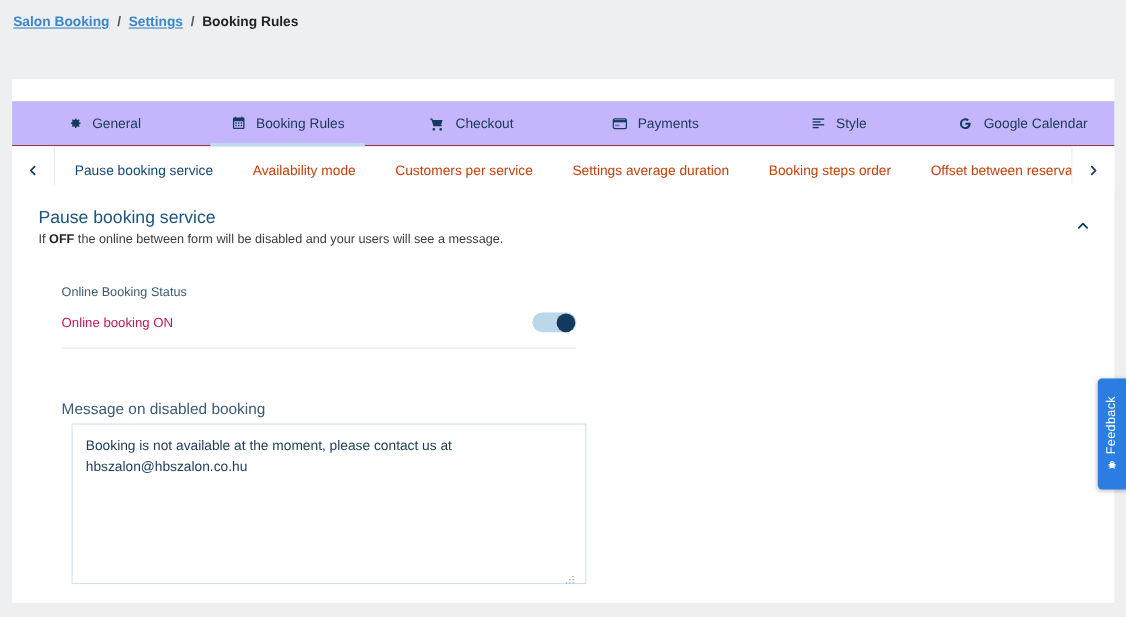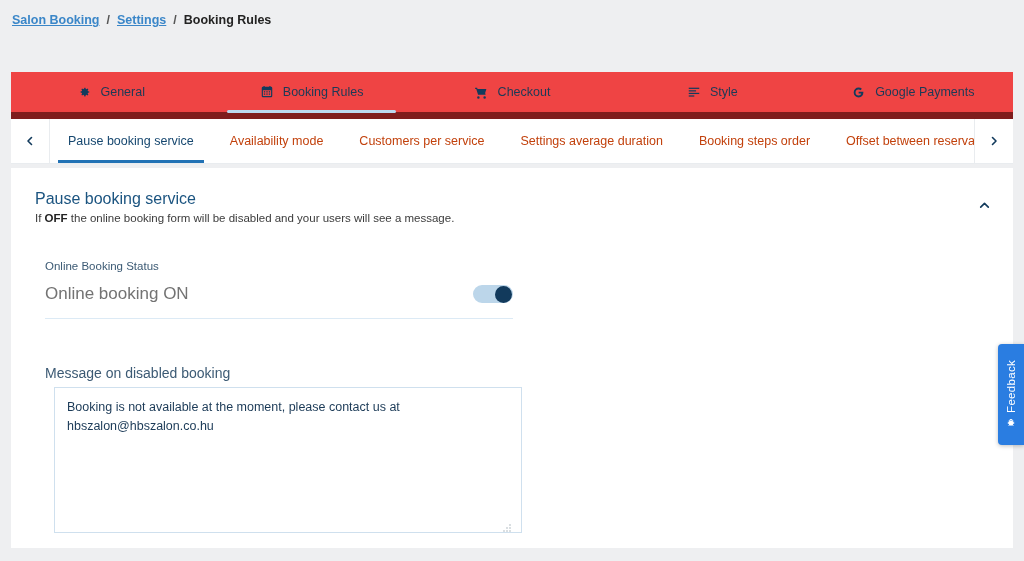--- a/index.html
+++ b/index.html
@@ -46,22 +46,23 @@
     top: 72px;
     width: 1002px;
     background: #ffffff;
   }
 
   
   .tabbar {
     display: flex;
     height: 40px;
     align-items: stretch;
-    border-bottom: 7px solid #7f1d1d;
-    background: #ef4444;
+    border-bottom: 1px solid #7f1d1d;
+    background: #c4b5fd;
+    margin-top: 20px;
   }
   .tab {
     flex: 1 1 0;
     display: flex;
     align-items: center;
     justify-content: center;
     gap: 9px;
     font-size: 12.5px;
     color: #1b3a57;
     position: relative;
@@ -174,40 +175,40 @@
     width: 22px;
     height: 18px;
     display: flex;
     align-items: center;
     justify-content: center;
     cursor: pointer;
     color: #123a5c;
   }
 
   .panel-body {
-    padding: 0 25px;
+    padding: 0 36px;
   }
   .field-label {
     font-size: 11.5px;
     color: #3c5a74;
     margin-top: 36px;
     margin-bottom: 0;
   }
   .toggle-row {
     width: 468px;
     display: flex;
     align-items: center;
     justify-content: space-between;
     padding: 12px 0 14px 0;
     border-bottom: 1px solid #dceaf5;
     margin-left: 9px;
   }
   .toggle-text {
-    font-size: 17px;
-    color: #737373;
+    font-size: 12px;
+    color: #be185d;
   }
   .switch {
     width: 40px;
     height: 18px;
     border-radius: 10px;
     background: #bcd6ea;
     position: relative;
     cursor: pointer;
     flex: 0 0 auto;
   }
@@ -328,40 +329,50 @@
 
     <div class="tab">
       <span class="ti">
         <svg width="15" height="15" viewBox="0 0 24 24" fill="#133b5c">
           <path d="M7 18a2 2 0 102 2 2 2 0 00-2-2zm10 0a2 2 0 102 2 2 2 0 00-2-2zM7.2 14.8h10l2.6-8.4H5.6L5 4.2H1.8v2h1.8l2.9 9.4h11.9v-1.9H7.8z"></path>
         </svg>
       </span>
       <span>Checkout</span>
     </div>
 
+    <div class="tab">
+      <span class="ti">
+        <svg width="15" height="15" viewBox="0 0 24 24">
+          <rect x="2.5" y="5" width="19" height="14" rx="2" fill="none" stroke="#133b5c" stroke-width="1.8"></rect>
+          <rect x="2.5" y="6.6" width="19" height="3.4" fill="#133b5c"></rect>
+          <rect x="5" y="13.4" width="6.5" height="2.2" fill="#133b5c" opacity="0.55"></rect>
+        </svg>
+      </span>
+      <span>Payments</span>
+    </div>
 
     <div class="tab">
       <span class="ti">
         <svg width="14" height="14" viewBox="0 0 24 24" fill="#133b5c">
           <rect x="3" y="4.6" width="18" height="2.1"></rect>
           <rect x="3" y="9" width="12.5" height="2.1"></rect>
           <rect x="3" y="13.4" width="18" height="2.1"></rect>
           <rect x="3" y="17.8" width="9.5" height="2.1"></rect>
         </svg>
       </span>
       <span>Style</span>
     </div>
 
     <div class="tab">
       <span class="ti">
         <svg width="15" height="15" viewBox="0 0 24 24" fill="#133b5c">
           <path d="M12.2 10.6v3h4.2a4.1 4.1 0 01-4.2 3.2 4.9 4.9 0 110-9.8 4.4 4.4 0 013 1.2l2.2-2.2a7.7 7.7 0 00-5.2-2 7.9 7.9 0 100 15.8c4.6 0 7.6-3.2 7.6-7.7a8 8 0 00-.1-1.5z"></path>
         </svg>
       </span>
-      <span>Google Payments</span>
+      <span>Google Calendar</span>
     </div>
 
 
   </div>
 
   <div class="subbar">
     <div class="arrowbtn left">
       <svg width="12" height="12" viewBox="0 0 24 24" fill="none" stroke="#123a5c" stroke-width="3.2" stroke-linecap="round" stroke-linejoin="round">
         <polyline points="15,5 8,12 15,19"></polyline>
       </svg>
@@ -395,21 +406,21 @@
       </svg>
     </div>
   </div>
 
 </div>
 
 <div class="panel">
 
   <div class="panel-head">
     <h2 class="panel-title">Pause booking service</h2>
-    <p class="panel-sub"><span>If </span><b>OFF</b><span> the online booking form will be disabled and your users will see a message.</span></p>
+    <p class="panel-sub"><span>If </span><b>OFF</b><span> the online between form will be disabled and your users will see a message.</span></p>
     <div class="collapse-btn">
       <svg width="13" height="13" viewBox="0 0 24 24" fill="none" stroke="#123a5c" stroke-width="3" stroke-linecap="round" stroke-linejoin="round">
         <polyline points="5,15 12,8 19,15"></polyline>
       </svg>
     </div>
   </div>
 
   <div class="panel-body">
 
     <div class="field-label" style="margin-left:9px;">Online Booking Status</div>

